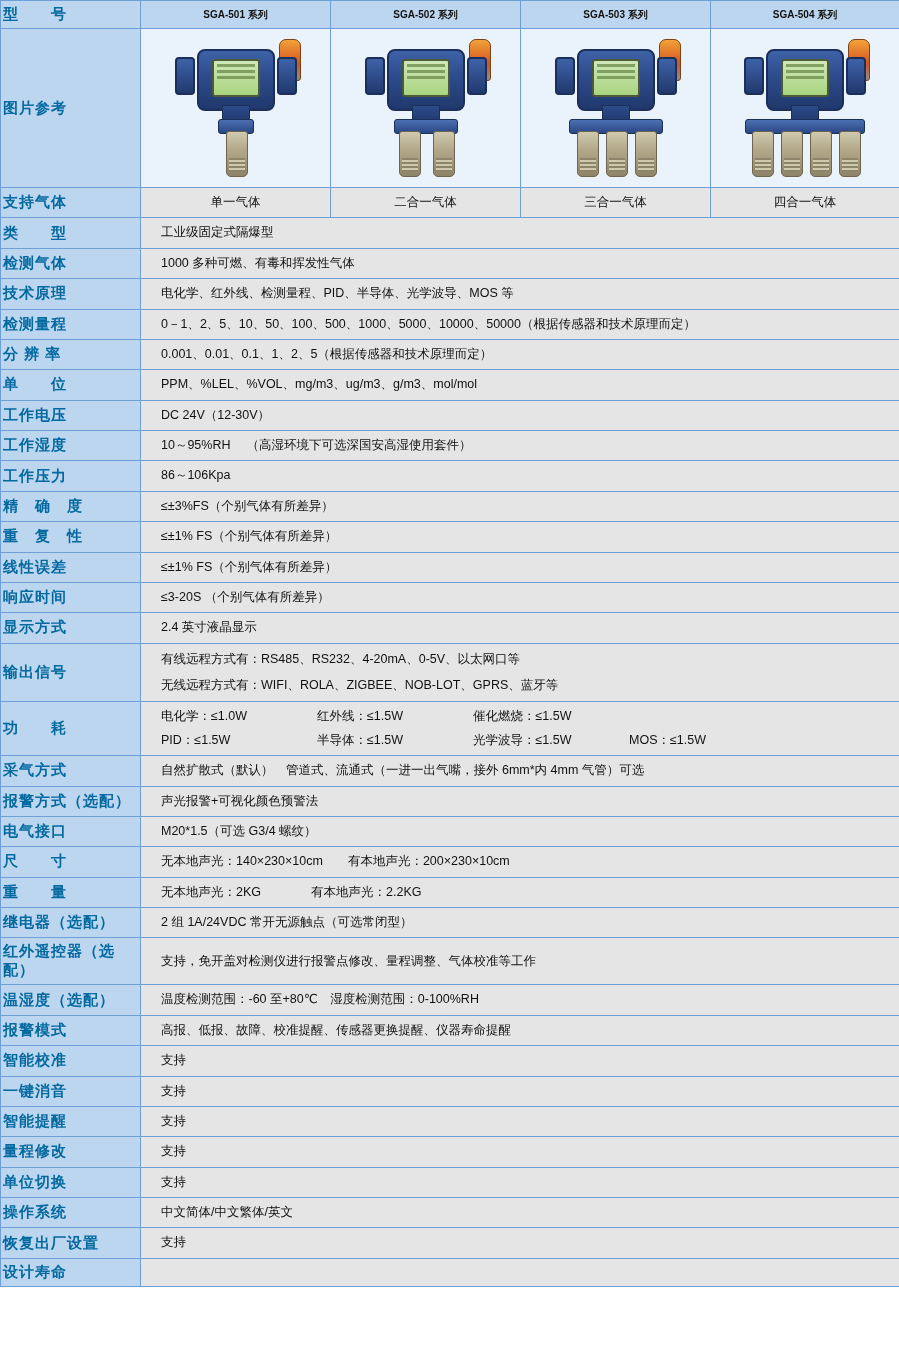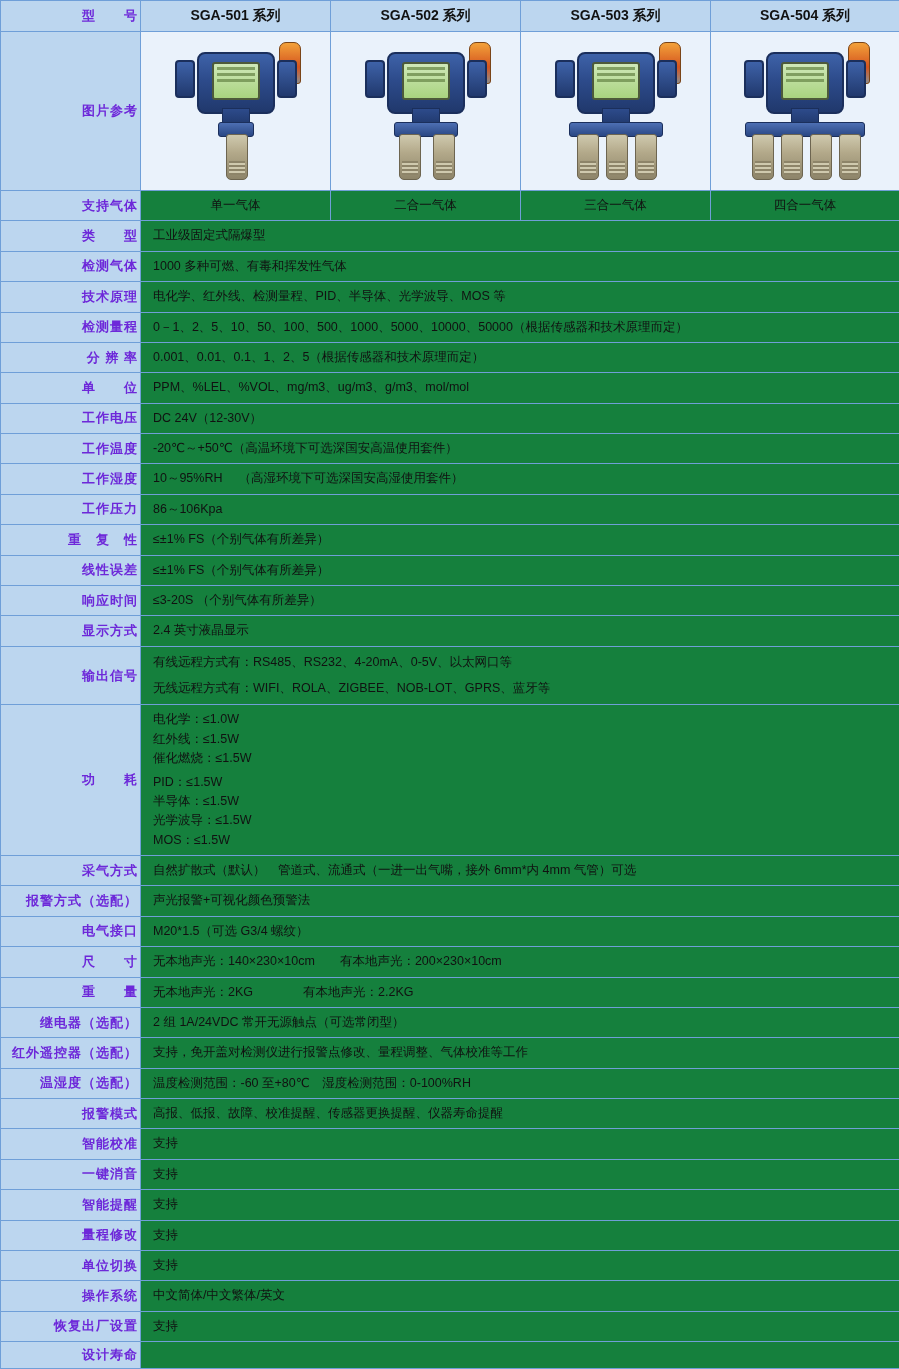--- a/index.html
+++ b/index.html
@@ -1,27 +1,27 @@
 <!DOCTYPE html>
 <html><head>
 <meta charset="utf-8">
 <style>
   html,body{margin:0;padding:0;background:#fff;}
   body{font-family:"Liberation Sans","DejaVu Sans",sans-serif;}
   #sheet{width:899px;margin:0;padding:0;}
   table{border-collapse:collapse;width:899px;table-layout:fixed;}
   td{border:1px solid #6f9fd8;vertical-align:middle;font-size:12.5px;color:#111;}
   td.lbl{
-    width:140px;background:#bcd6ef;text-align:right;font-weight:bold;
-    letter-spacing:1px;padding:4px 2px;color:#6d28d9;font-size:13px;
-  }
-  td.val{background:#15803d;padding:5px 12px;color:#111;line-height:1.55;}
-  td.hdr{background:#bcd6ef;text-align:center;font-weight:bold;font-size:14px;padding:6px 2px;}
+    width:140px;background:#bcd6ef;text-align:left;font-weight:bold;
+    letter-spacing:1px;padding:4px 2px;color:#0369a1;font-size:15px;
+  }
+  td.val{background:#e5e5e5;padding:5px 20px;color:#111;line-height:1.55;}
+  td.hdr{background:#bcd6ef;text-align:center;font-weight:bold;font-size:10px;padding:6px 2px;}
   td.center{text-align:center;}
-  .w-row{display:flex;flex-wrap:wrap;flex-direction:column;}
+  .w-row{display:flex;flex-wrap:wrap;}
   .w-row .cell{min-width:150px;padding-right:6px;}
   .line{display:block;padding:1px 0;}
   
   .imgcell{background:#eaf2fb;text-align:center;padding:4px 0;}
   .device{position:relative;width:150px;height:150px;margin:0 auto;}
   
   .dev-body{position:absolute;left:50%;transform:translateX(-50%);}
   .head{
     width:74px;height:58px;top:16px;border-radius:8px;
     background:linear-gradient(180deg,#3e62a8 0%,#2d4b8b 45%,#20386c 100%);
@@ -191,30 +191,30 @@
         </tr>
     <tr>
           <td class="lbl">单　　位</td>
           <td class="val" colspan="4">PPM、%LEL、%VOL、mg/m3、ug/m3、g/m3、mol/mol</td>
         </tr>
     <tr>
           <td class="lbl">工作电压</td>
           <td class="val" colspan="4">DC 24V（12-30V）</td>
         </tr>
     <tr>
-          <td class="lbl">工作温度</td>
-          <td class="val" colspan="4">-20℃～+50℃（高温环境下可选深国安高温使用套件）</td>
-        </tr>
-    <tr>
           <td class="lbl">工作湿度</td>
           <td class="val" colspan="4">10～95%RH 　（高湿环境下可选深国安高湿使用套件）</td>
         </tr>
     <tr>
           <td class="lbl">工作压力</td>
           <td class="val" colspan="4">86～106Kpa</td>
+        </tr>
+    <tr>
+          <td class="lbl">精　确　度</td>
+          <td class="val" colspan="4">≤±3%FS（个别气体有所差异）</td>
         </tr>
     <tr>
           <td class="lbl">重　复　性</td>
           <td class="val" colspan="4">≤±1% FS（个别气体有所差异）</td>
         </tr>
     <tr>
           <td class="lbl">线性误差</td>
           <td class="val" colspan="4">≤±1% FS（个别气体有所差异）</td>
         </tr>
     <tr>

